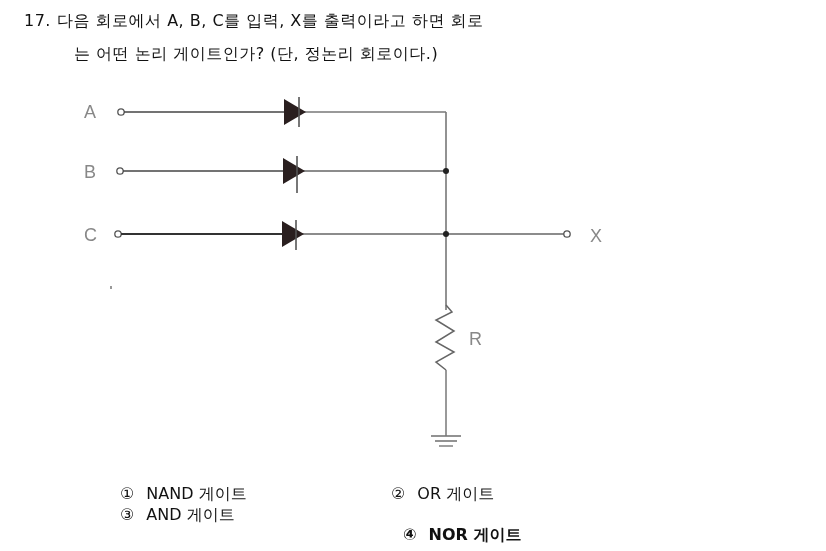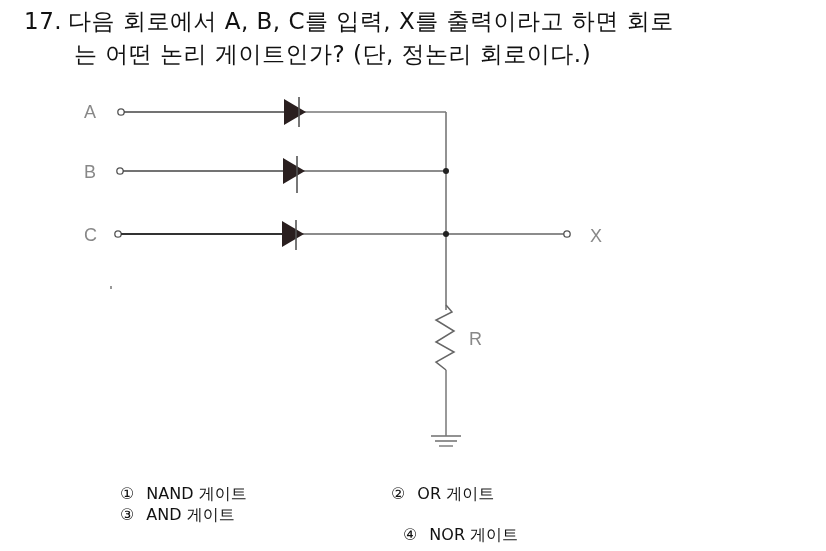--- a/index.html
+++ b/index.html
@@ -1,28 +1,28 @@
 <!DOCTYPE html>
 <html><head>
   <meta charset="utf-8">
   <style>
     html, body { margin: 0; padding: 0; background: #ffffff; }
     body { width: 826px; height: 551px; position: relative; overflow: hidden;
            font-family: "DejaVu Sans", "Liberation Sans", sans-serif; color: #111; }
-    .q-line { position: absolute; font-size: 23px; letter-spacing: 0.5px; white-space: nowrap; line-height: 28px; }
+    .q-line { position: absolute; font-size: 16px; letter-spacing: 0.5px; white-space: nowrap; line-height: 28px; }
     .q1 { left: 24px; top: 7px; }
     .q2 { left: 74px; top: 40px; text-align: right; }
     .num { margin-right: 6px; }
     svg.circuit { position: absolute; left: 0; top: 0; }
     .lbl { font-family: "Liberation Sans", sans-serif; font-size: 18px; fill: #888; }
     .choice { position: absolute; font-size: 16px; white-space: nowrap; line-height: 28px; margin-left: 48px; }
     .c1 { left: 72px; top: 480px; }
     .c2 { left: 343px; top: 480px; }
     .c3 { left: 72px; top: 501px; }
-    .c4 { left: 355px; top: 521px; }
+    .c4 { left: 355px; top: 521px; font-weight: bold; }
     .mark { margin-right: 12px; }
   </style>
 </head>
 <body>
 
 <div class="q-line q1">
   <span class="num">17.</span><span>다음 회로에서 A, B, C를 입력, X를 출력이라고 하면 회로</span>
 </div>
 <div class="q-line q2">
   <span>는 어떤 논리 게이트인가? (단, 정논리 회로이다.)</span>

